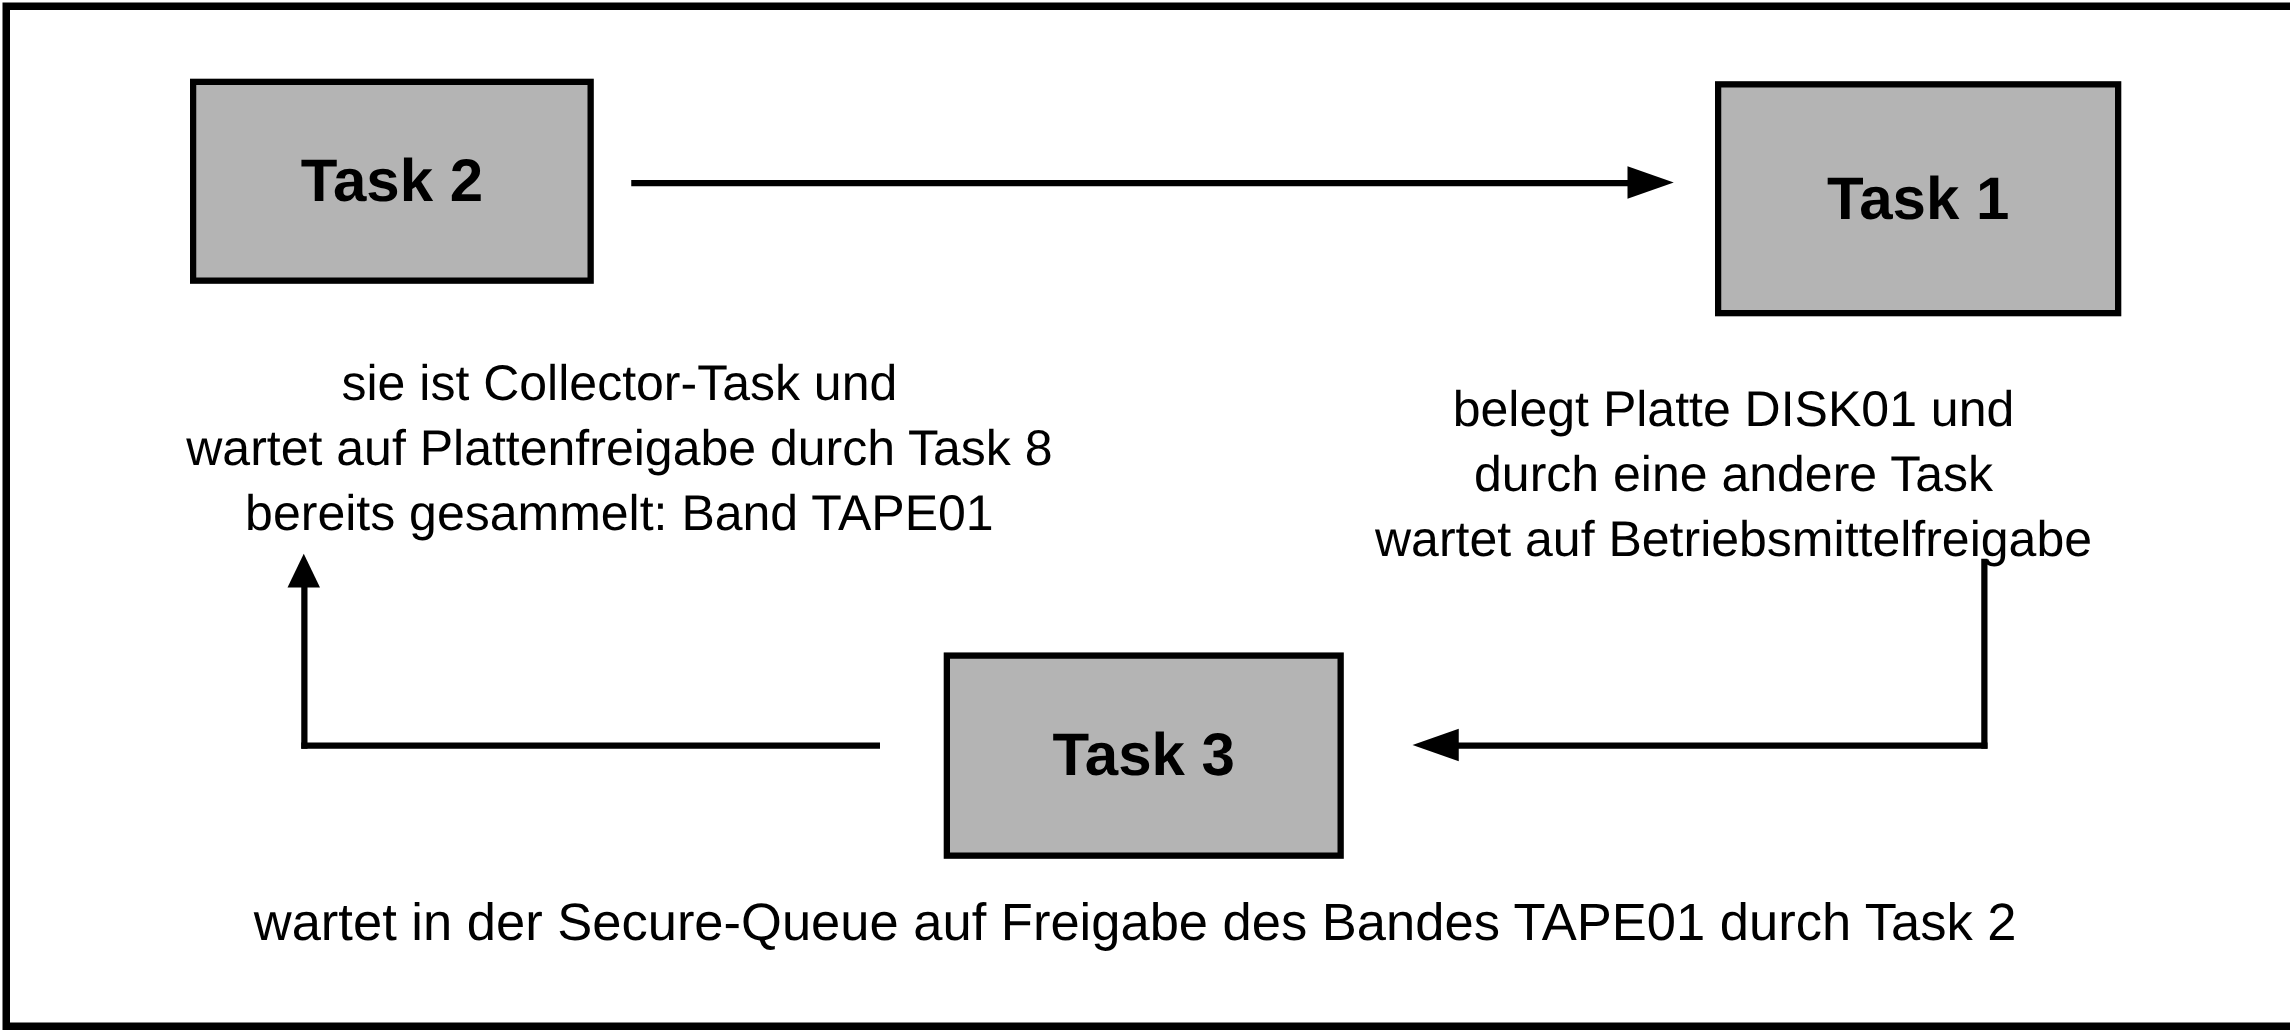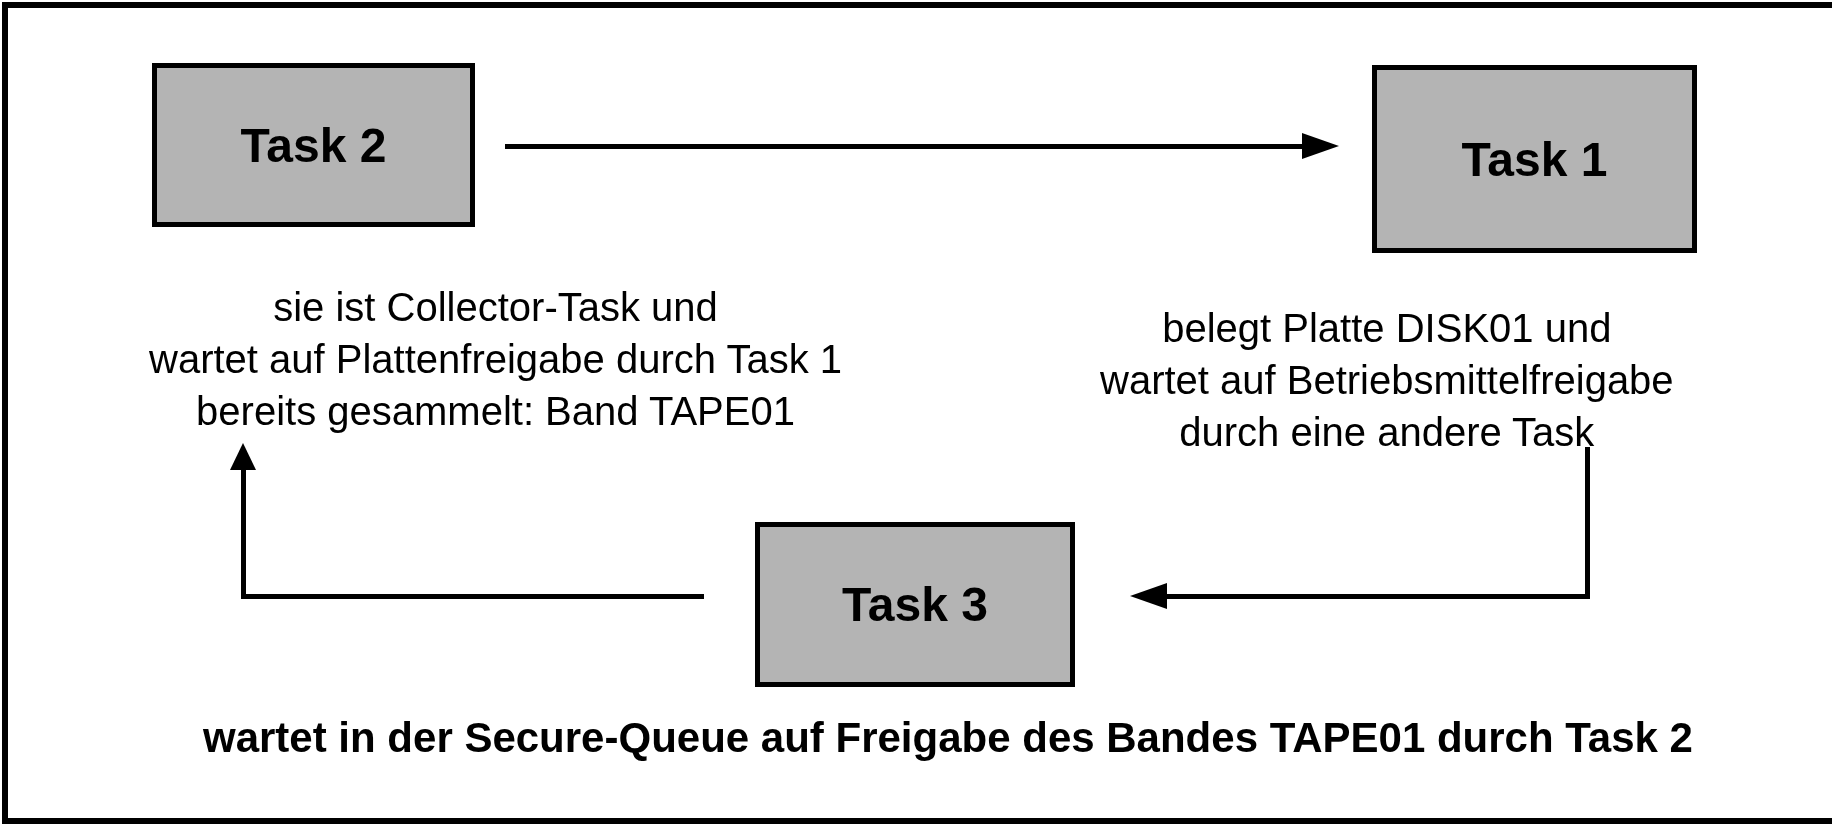--- a/index.html
+++ b/index.html
@@ -49,21 +49,20 @@
   }
   .note-left  { left: 149px;  top: 281px; }
   .note-right { left: 1100px; top: 281px; margin-top: 21px; }
   .caption {
     position: absolute;
     left: 203px;
     top: 714px;
     font-size: 42px;
     color: #000000;
     white-space: nowrap;
-    font-weight: bold;
   }
   .line {
     position: absolute;
     background: #000000;
   }
   .line-h { height: 5px; }
   .line-v { width: 5px; }
   .arrowhead {
     position: absolute;
     width: 0;
@@ -113,28 +112,28 @@
 
   <div class="node node-task3">
     <span class="node-label">Task 3</span>
   </div>
 
   <div class="line line-h l-top"></div>
   <div class="arrowhead ah-right a-top"></div>
 
   <div class="note note-left">
     <div>sie ist Collector-Task und</div>
-    <div>wartet auf Plattenfreigabe durch Task 1</div>
+    <div>wartet auf Plattenfreigabe durch Task 8</div>
     <div>bereits gesammelt: Band TAPE01</div>
   </div>
 
   <div class="note note-right">
     <div>belegt Platte DISK01 und</div>
+    <div>durch eine andere Task</div>
     <div>wartet auf Betriebsmittelfreigabe</div>
-    <div>durch eine andere Task</div>
   </div>
 
   <div class="line line-v l-right-v"></div>
   <div class="line line-h l-right-h"></div>
   <div class="arrowhead ah-left a-right-left"></div>
 
   <div class="line line-h l-left-h"></div>
   <div class="line line-v l-left-v"></div>
   <div class="arrowhead ah-up a-left-up"></div>
 

